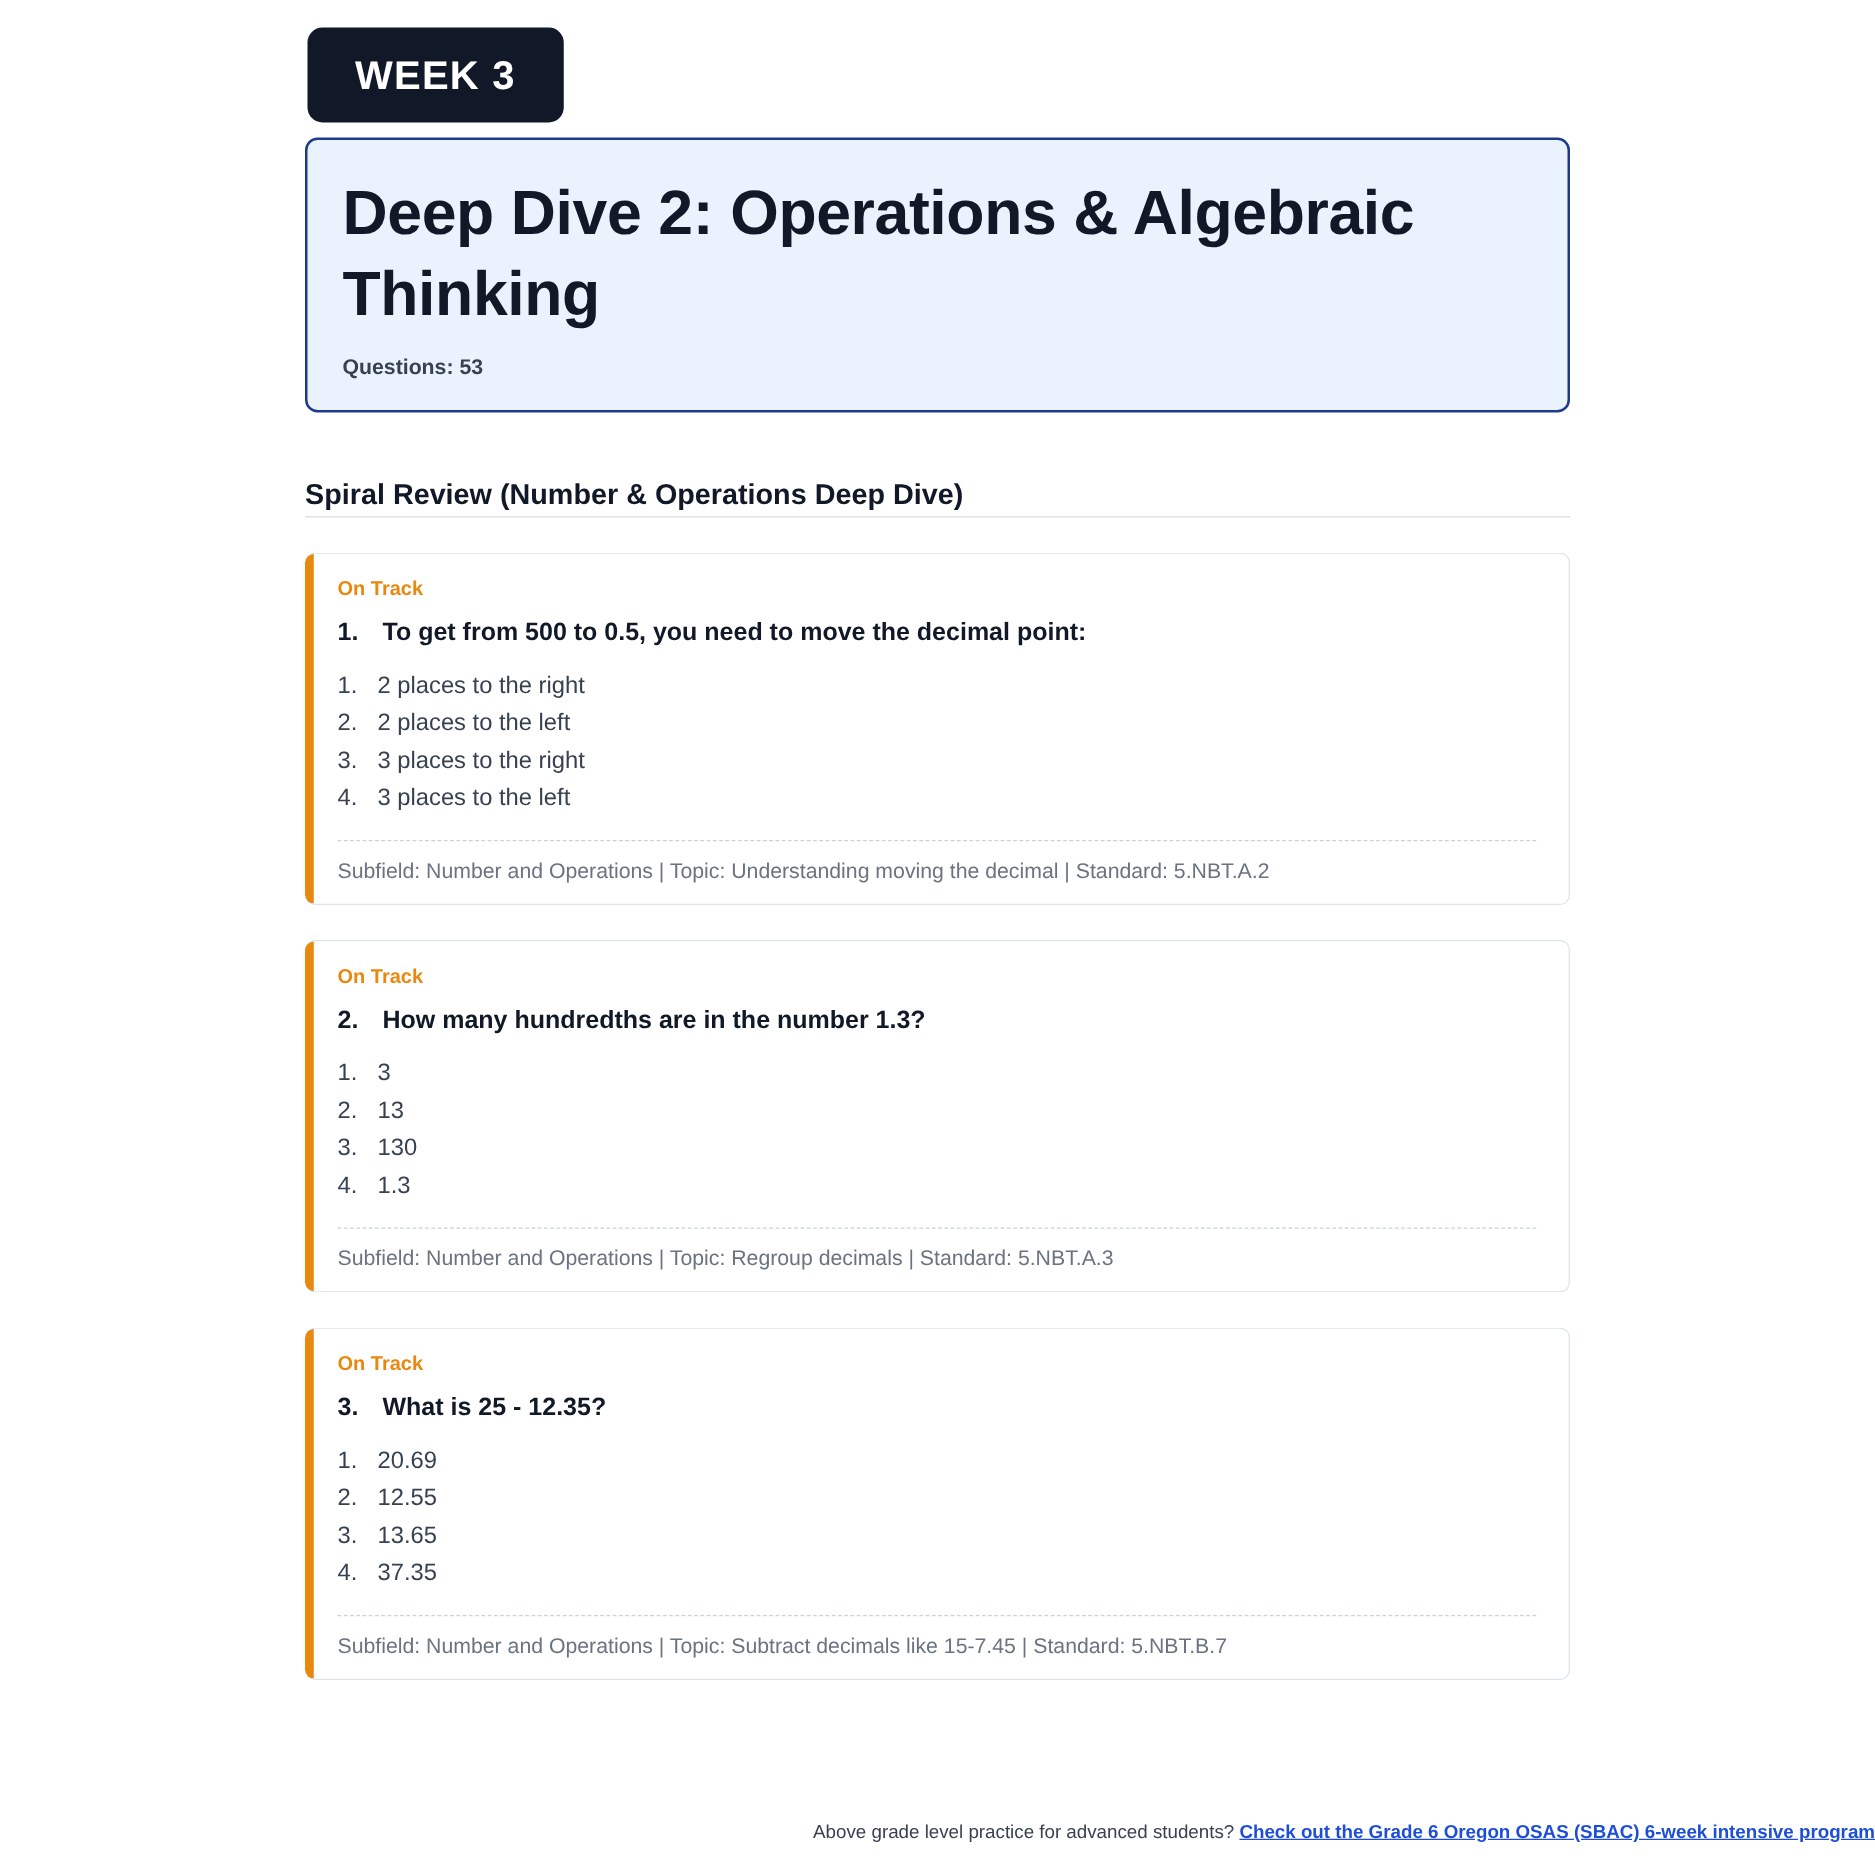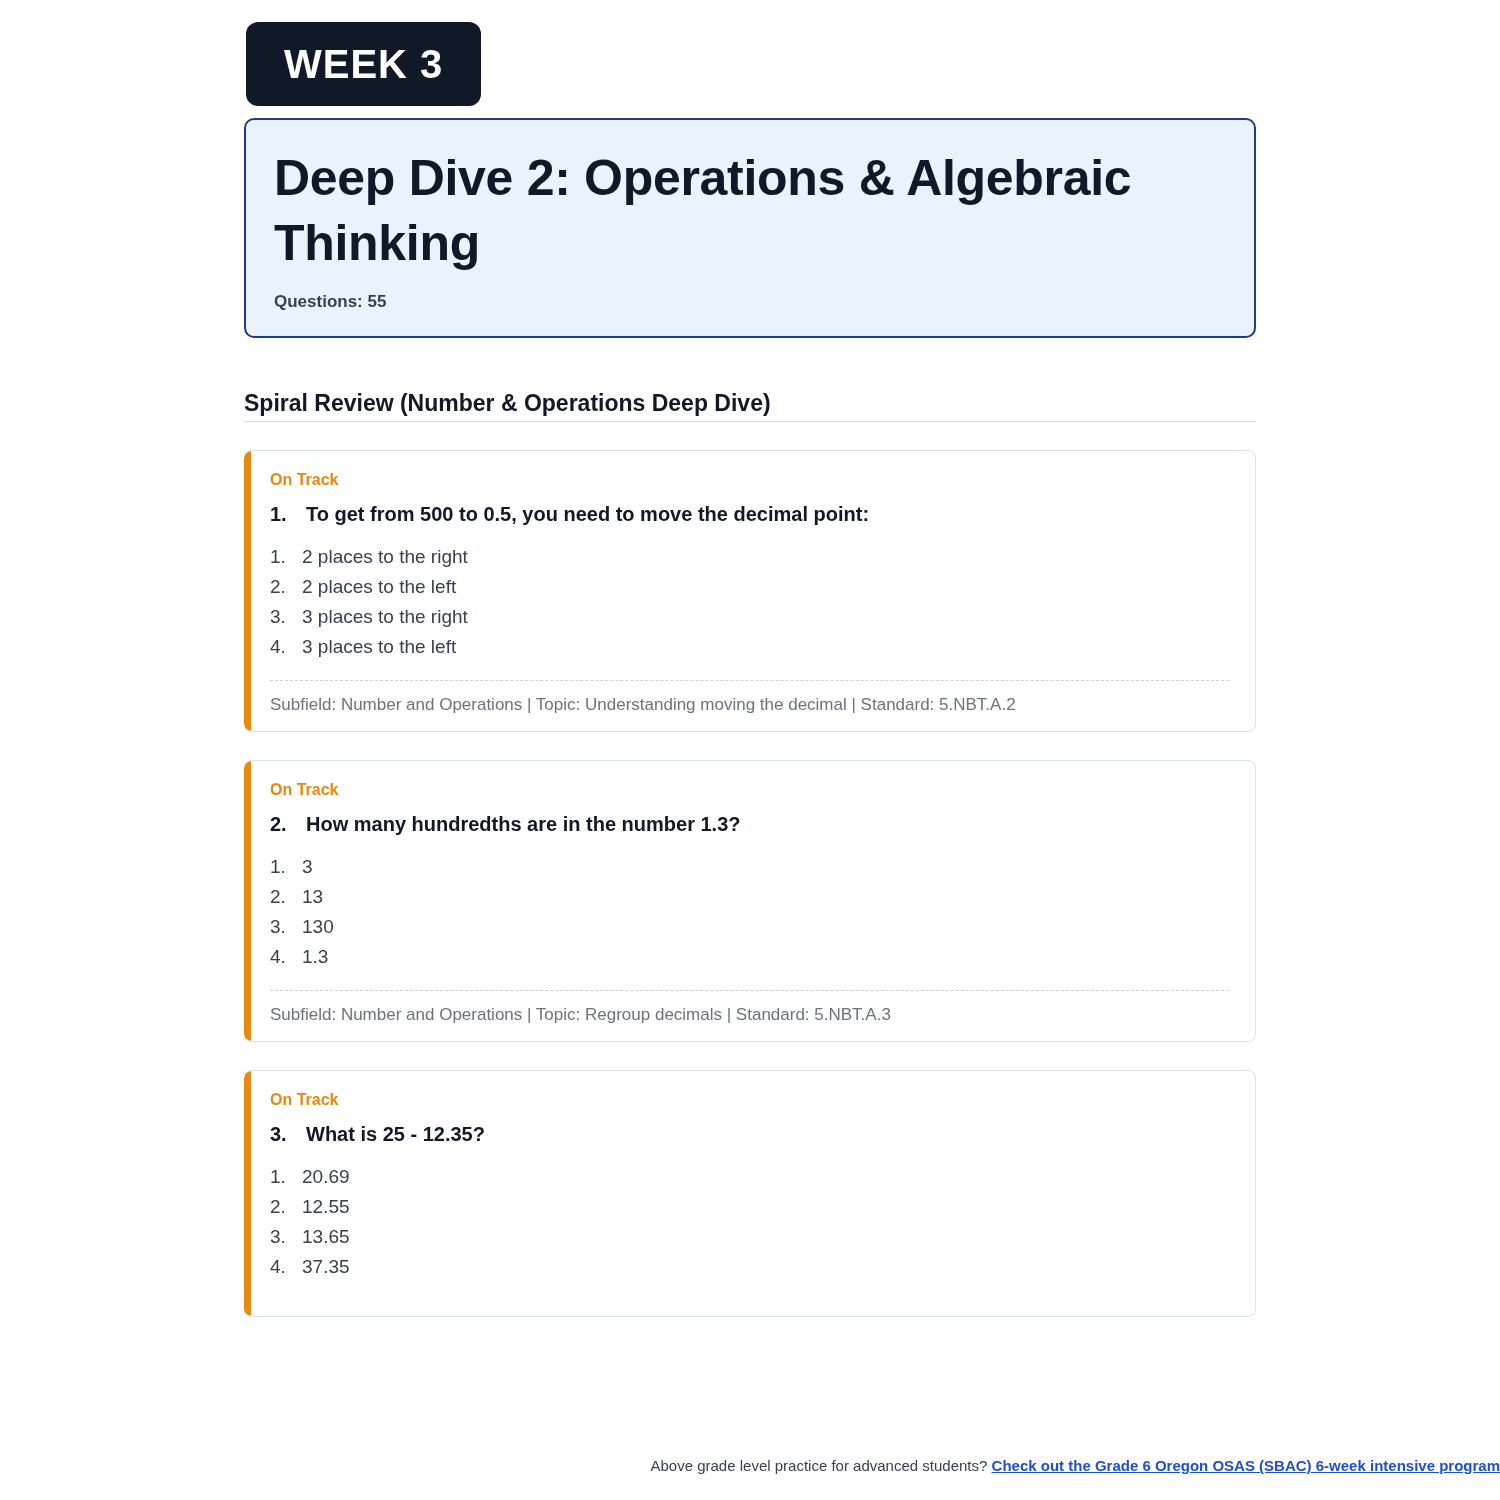--- a/index.html
+++ b/index.html
@@ -20,21 +20,21 @@
     height: 1500px;
     box-sizing: border-box;
     padding: 22px 244px 0 244px;
     position: relative;
   }
   
   .week-badge {
     display: inline-block;
     background: #111827;
     color: #ffffff;
-    font-size: 40px;
+    font-size: 32px;
     font-weight: bold;
     letter-spacing: 1px;
     padding: 22px 38px;
     border-radius: 12px;
     line-height: 1;
     margin: 0 0 12px 2px;
   }
   
   .title-card {
     border: 2px solid #1e3a8a;
@@ -143,21 +143,21 @@
 </style>
 </head>
 <body>
 
 <div class="page">
 
   <div class="week-badge">WEEK 3</div>
 
   <div class="title-card">
     <h1>Deep Dive 2: Operations &amp; Algebraic Thinking</h1>
-    <div class="qcount">Questions: 55</div>
+    <div class="qcount">Questions: 53</div>
   </div>
 
   <div class="section-head">Spiral Review (Number &amp; Operations Deep Dive)</div>
 
   
   <div class="q-card">
     <div class="accent"></div>
     <div class="q-status">On Track</div>
     <div class="q-prompt">
       <span class="num">1.</span>
@@ -196,20 +196,21 @@
     <div class="q-prompt">
       <span class="num">3.</span>
       <span>What is 25 - 12.35?</span>
     </div>
     <ul class="q-choices">
       <li><span class="idx">1.</span><span>20.69</span></li>
       <li><span class="idx">2.</span><span>12.55</span></li>
       <li><span class="idx">3.</span><span>13.65</span></li>
       <li><span class="idx">4.</span><span>37.35</span></li>
     </ul>
+    <div class="q-meta">Subfield: Number and Operations | Topic: Subtract decimals like 15-7.45 | Standard: 5.NBT.B.7</div>
   </div>
 
   <div class="footer">
     <span>Above grade level practice for advanced students?</span>
     <a href="#">Check out the Grade 6 Oregon OSAS (SBAC) 6-week intensive program</a>
   </div>
 
 </div>
 
 </body></html>

